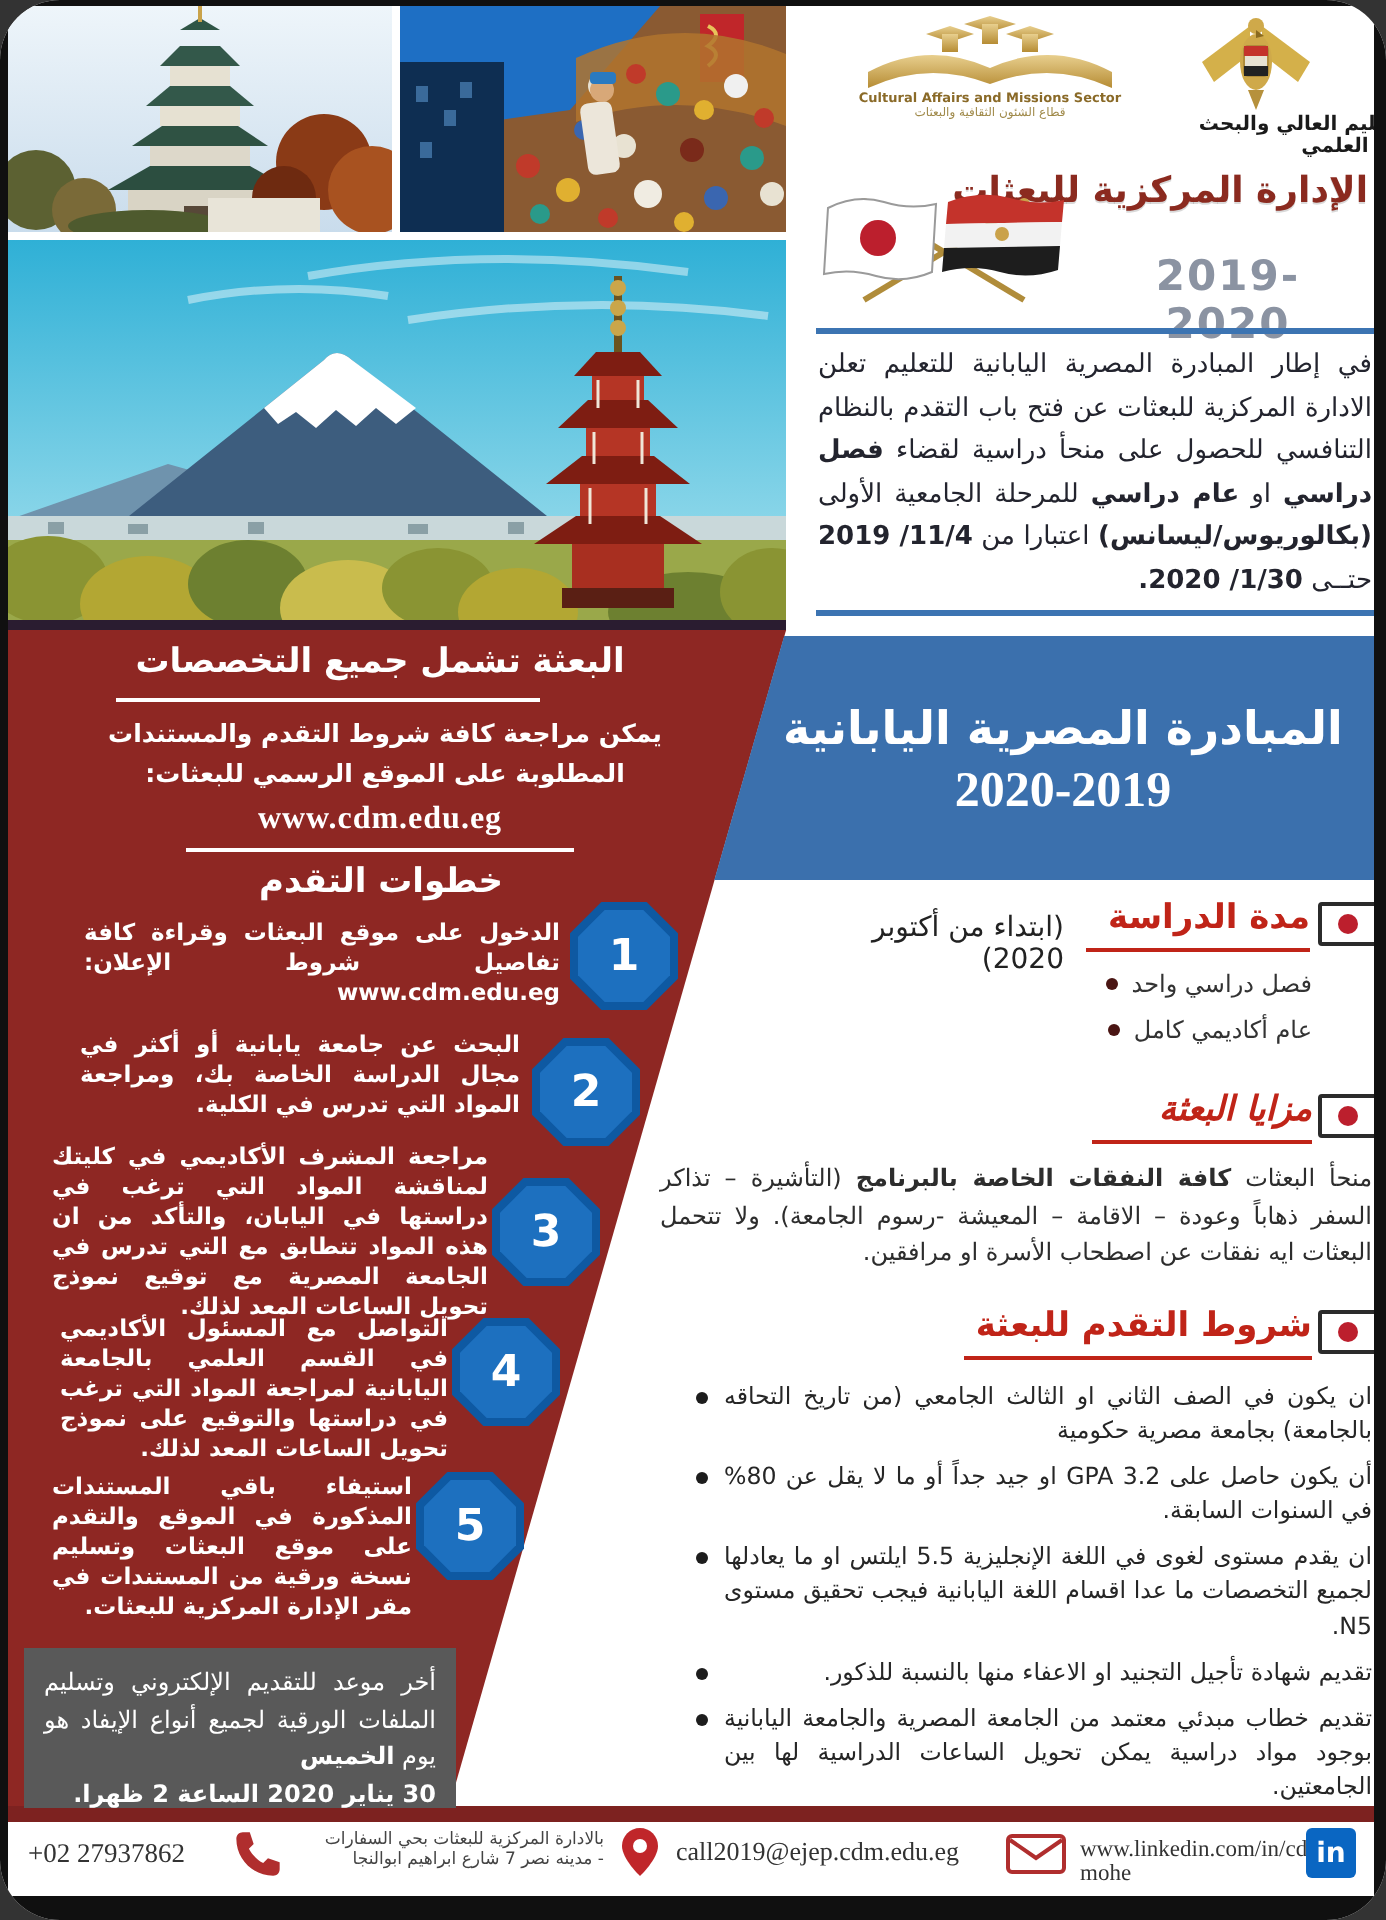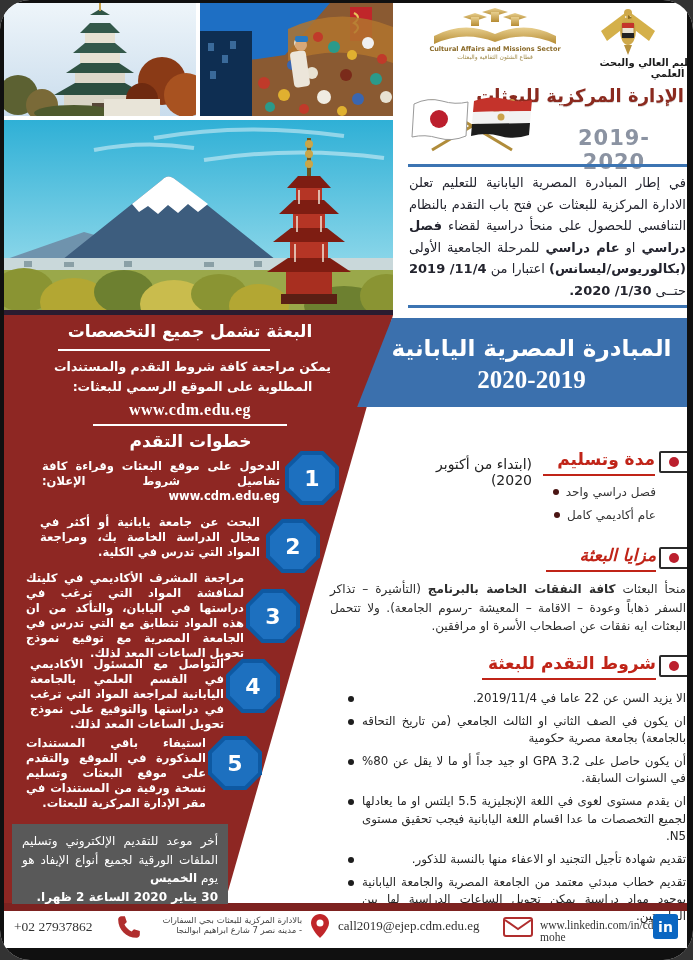--- a/index.html
+++ b/index.html
@@ -255,21 +255,21 @@
   <div class="abs bluebar" style="left:408px;top:164px;width:279px;height:3px;"></div>
 
   <div class="abs ar jt intro" style="left:409px;top:172px;width:277px;height:132px;">
     <span>في إطار المبادرة المصرية اليابانية للتعليم تعلن الادارة المركزية للبعثات عن فتح باب التقدم بالنظام التنافسي للحصول على منحأ دراسية لقضاء </span><span class="b">فصل دراسي</span><span> او </span><span class="b">عام دراسي</span><span> للمرحلة الجامعية الأولى </span><span class="b">(بكالوريوس/ليسانس)</span><span> اعتبارا من </span><span class="b">11/4/ 2019</span><span> حتــى </span><span class="b">1/30/ 2020.</span>
   </div>
 
   <div class="abs bluebar" style="left:408px;top:305px;width:279px;height:3px;"></div>
 
   <div class="abs redcol" style="left:4px;top:315px;width:393px;height:590px;"></div>
 
-  <div class="abs banner" style="left:348px;top:318px;width:339px;height:89px;">
+  <div class="abs banner" style="left:348px;top:318px;width:339px;height:122px;">
     <div class="l1 ar">المبادرة المصرية اليابانية</div>
     <div class="l3">2020-2019</div>
   </div>
 
   <div class="abs ctr ar lc lc-title" style="left:15px;top:321px;width:350px;">البعثة تشمل جميع التخصصات</div>
   <div class="abs wline" style="left:58px;top:349px;width:212px;"></div>
 
   <div class="abs ctr ar lc lc-sub" style="left:25px;top:357px;width:335px;">يمكن مراجعة كافة شروط التقدم والمستندات المطلوبة على الموقع الرسمي للبعثات:</div>
 
   <div class="abs ctr lc lc-site" style="left:90px;top:401px;width:200px;">www.cdm.edu.eg</div>
@@ -303,21 +303,21 @@
     </div>
 
   <div class="abs ar jt graybox" style="left:12px;top:824px;width:216px;height:80px;">
     <span>أخر موعد للتقديم الإلكتروني وتسليم الملفات الورقية لجميع أنواع الإيفاد هو يوم </span><span class="b">الخميس</span>
     <span class="b" style="display:block;">30 يناير 2020 الساعة 2 ظهرا.</span>
   </div>
 
   <div class="abs miniflag" style="left:659px;top:451px;">
       <span></span>
     </div>
-  <div class="abs rgt ar sec-title" style="left:535px;top:449px;width:120px;">مدة وتسليم</div>
+  <div class="abs rgt ar sec-title" style="left:535px;top:449px;width:120px;">مدة الدراسة</div>
   <div class="abs redline" style="left:543px;top:474px;width:112px;"></div>
   <div class="abs rgt ar note" style="left:396px;top:456px;width:136px;">(ابتداء من أكتوبر 2020)</div>
 
   <div class="abs sitem" style="left:470px;top:485px;width:186px;">
     <span class="dot"></span>
     <span class="ar">فصل دراسي واحد</span>
   </div>
   <div class="abs sitem" style="left:470px;top:508px;width:186px;">
     <span class="dot"></span>
     <span class="ar">عام أكاديمي كامل</span>
@@ -333,24 +333,20 @@
     <span>منحأ البعثات </span><span class="b">كافة النفقات الخاصة بالبرنامج</span><span> (التأشيرة – تذاكر السفر ذهاباً وعودة – الاقامة – المعيشة -رسوم الجامعة). ولا تتحمل البعثات ايه نفقات عن اصطحاب الأسرة او مرافقين.</span>
   </div>
 
   <div class="abs miniflag" style="left:659px;top:655px;">
       <span></span>
     </div>
   <div class="abs rgt ar sec-title" style="left:475px;top:653px;width:181px;">شروط التقدم للبعثة</div>
   <div class="abs redline" style="left:482px;top:678px;width:174px;"></div>
 
   <div class="abs" style="left:348px;top:690px;width:338px;">
-    <div class="req-item">
-      <span class="rdot"></span>
-      <span class="rtxt ar jt">الا يزيد السن عن 22 عاما في 2019/11/4.</span>
-    </div>
     <div class="req-item">
       <span class="rdot"></span>
       <span class="rtxt ar jt">ان يكون في الصف الثاني او الثالث الجامعي (من تاريخ التحاقه بالجامعة) بجامعة مصرية حكومية</span>
     </div>
     <div class="req-item">
       <span class="rdot"></span>
       <span class="rtxt ar jt">أن يكون حاصل على GPA 3.2 او جيد جداً أو ما لا يقل عن 80% في السنوات السابقة.</span>
     </div>
     <div class="req-item">
       <span class="rdot"></span>

